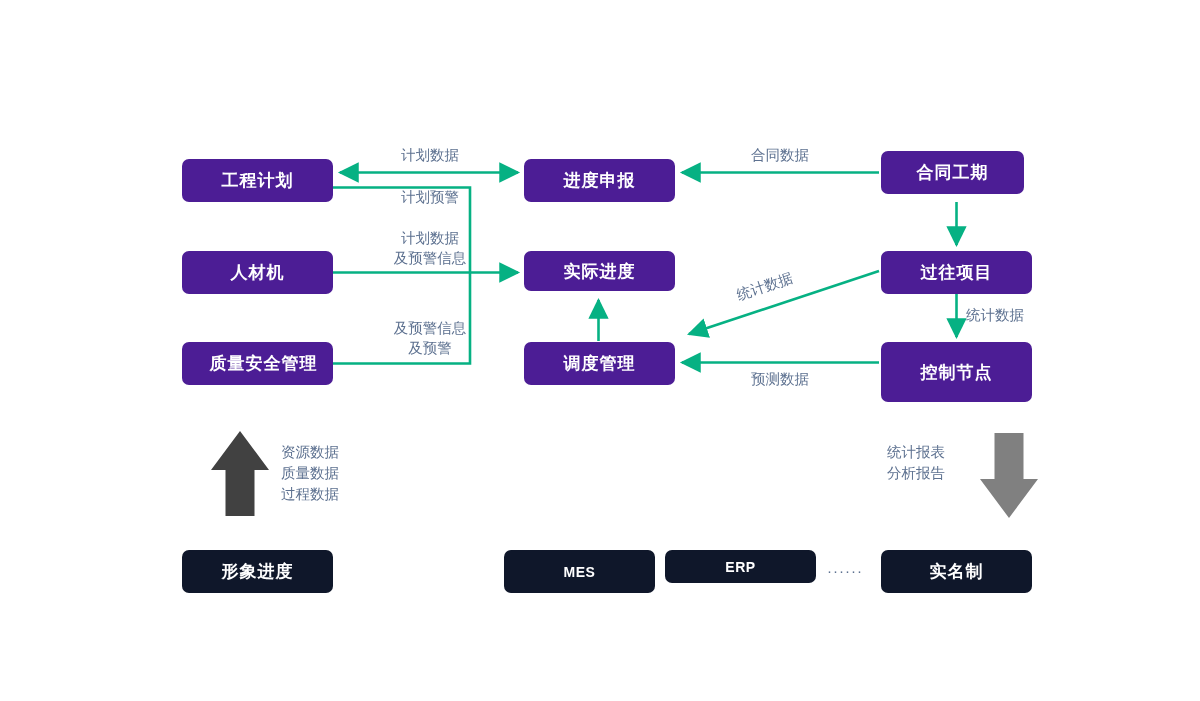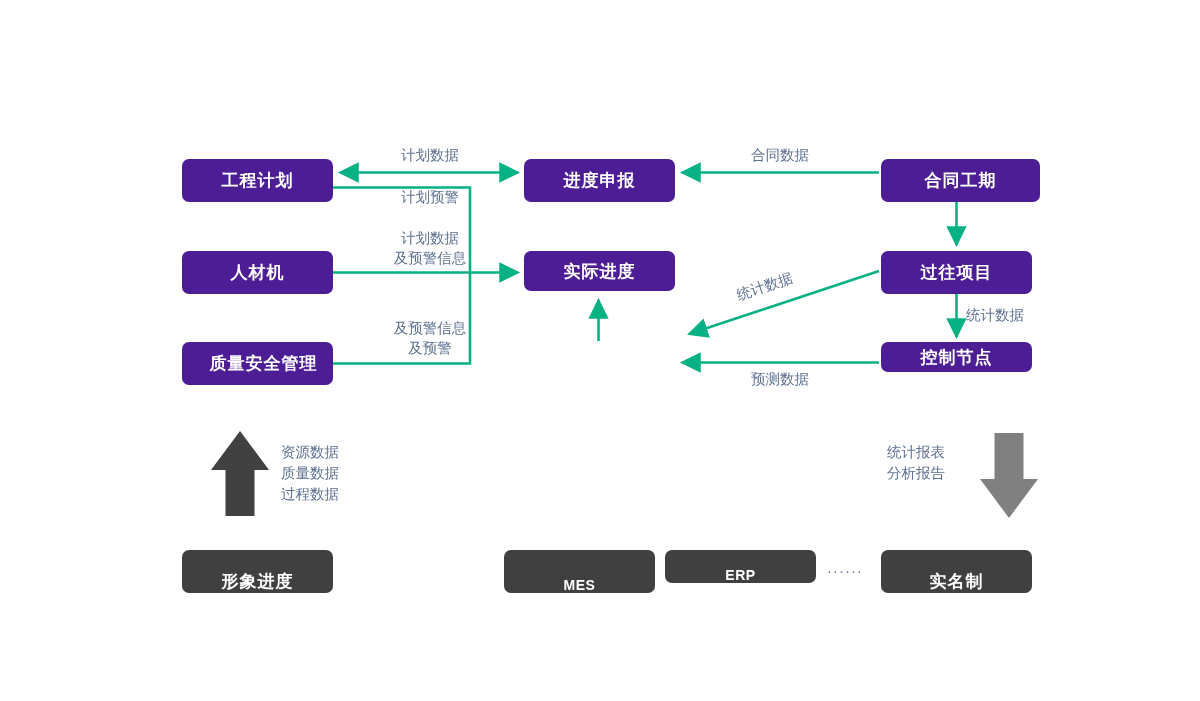--- a/index.html
+++ b/index.html
@@ -18,21 +18,21 @@
     display:flex;align-items:center;justify-content:center;
     border-radius:7px;
     color:#ffffff;
     font-weight:bold;
     font-size:17px;
     letter-spacing:1px;
     box-sizing:border-box;
     user-select:none;
   }
   .node.green{background:#4c1d95;}
-  .node.dark{background:#404040;align-items:flex-end;}
+  .node.dark{background:#0f172a;}
   .node.dark.latin{letter-spacing:0.5px;font-size:14px;}
 
   
   .lbl{
     position:absolute;
     color:#5d7190;
     font-size:14.5px;
     line-height:20px;
     white-space:pre;
     user-select:none;
@@ -119,28 +119,31 @@
   <div class="node green" style="left:182px;top:342px;width:151px;height:43px;padding-left:12px;">
     <span>质量安全管理</span>
   </div>
 
   <div class="node green" style="left:524px;top:159px;width:151px;height:43px;">
     <span>进度申报</span>
   </div>
   <div class="node green" style="left:524px;top:251px;width:151px;height:40px;">
     <span>实际进度</span>
   </div>
+  <div class="node green" style="left:524px;top:342px;width:151px;height:43px;">
+    <span>调度管理</span>
+  </div>
 
-  <div class="node green" style="left:881px;top:159px;width:159px;height:43px;">
+  <div class="node green" style="left:881px;top:151px;width:143px;height:43px;">
     <span>合同工期</span>
   </div>
   <div class="node green" style="left:881px;top:251px;width:151px;height:43px;">
     <span>过往项目</span>
   </div>
-  <div class="node green" style="left:881px;top:342px;width:151px;height:30px;">
+  <div class="node green" style="left:881px;top:342px;width:151px;height:60px;">
     <span>控制节点</span>
   </div>
 
   <div class="lbl center" style="left:355px;top:145px;width:150px;">计划数据</div>
 
   <div class="lbl center" style="left:355px;top:187px;width:150px;">计划预警</div>
 
   <div class="lbl center" style="left:340px;top:228px;width:180px;">计划数据
 及预警信息</div>
 

